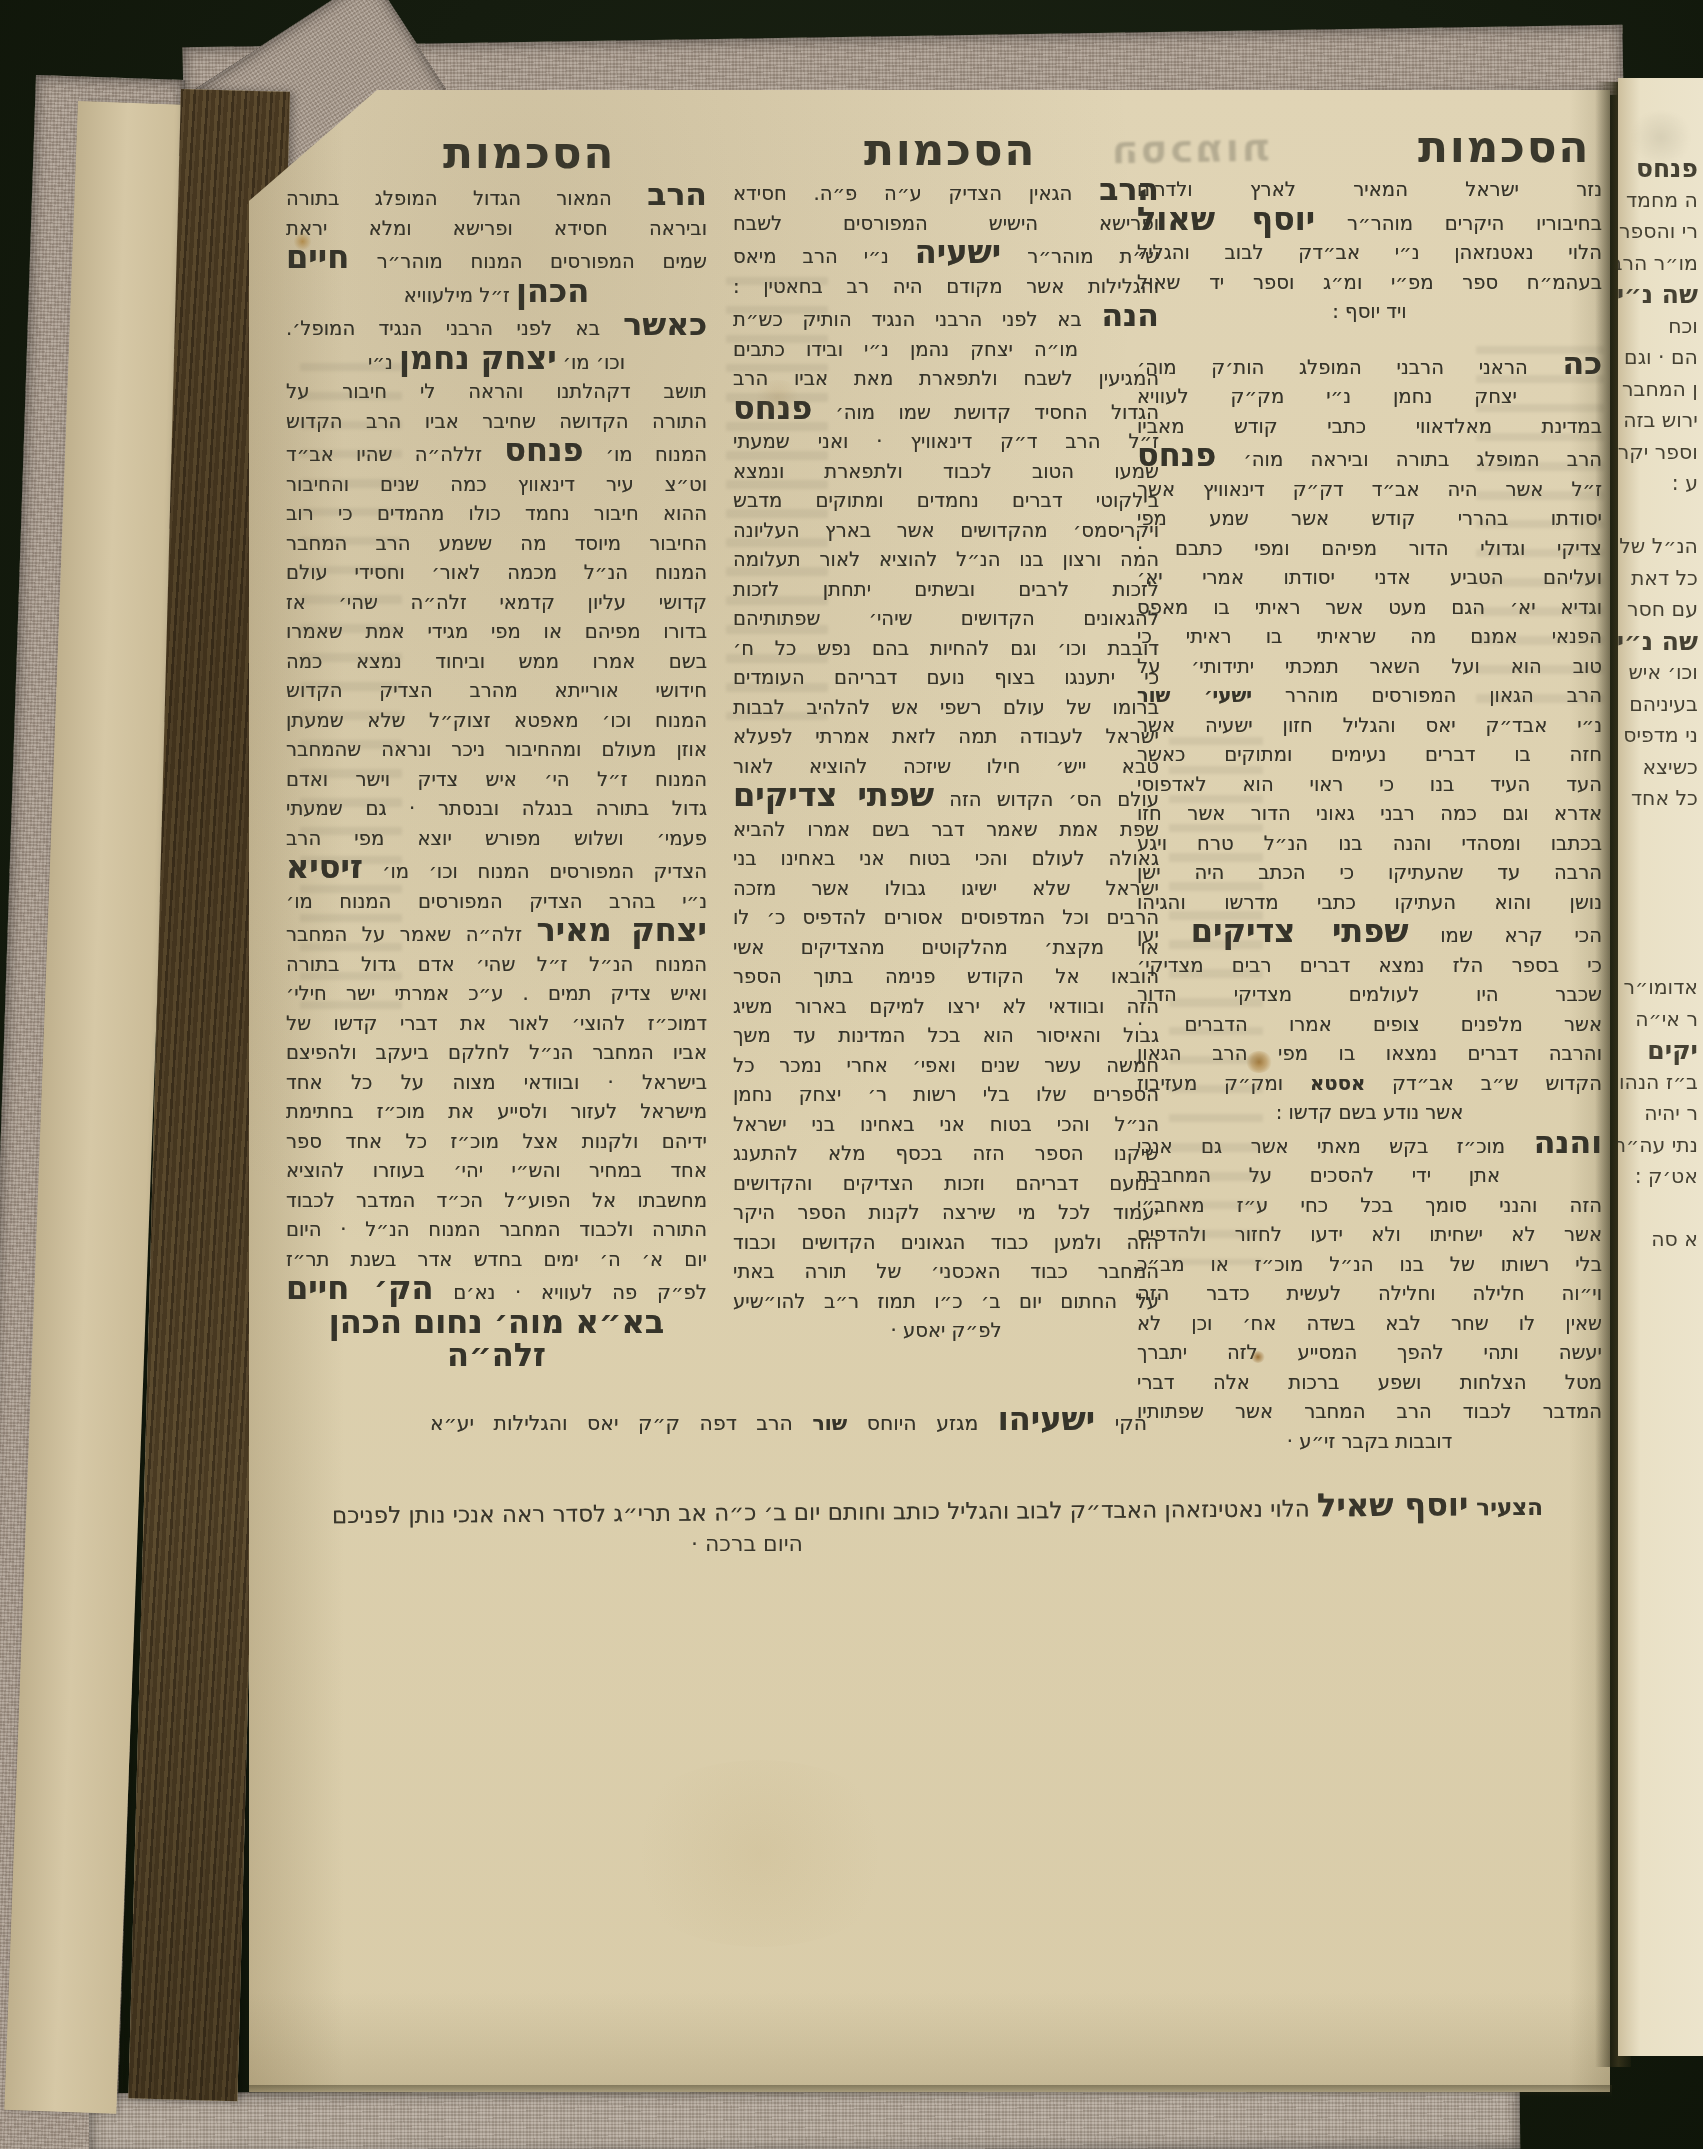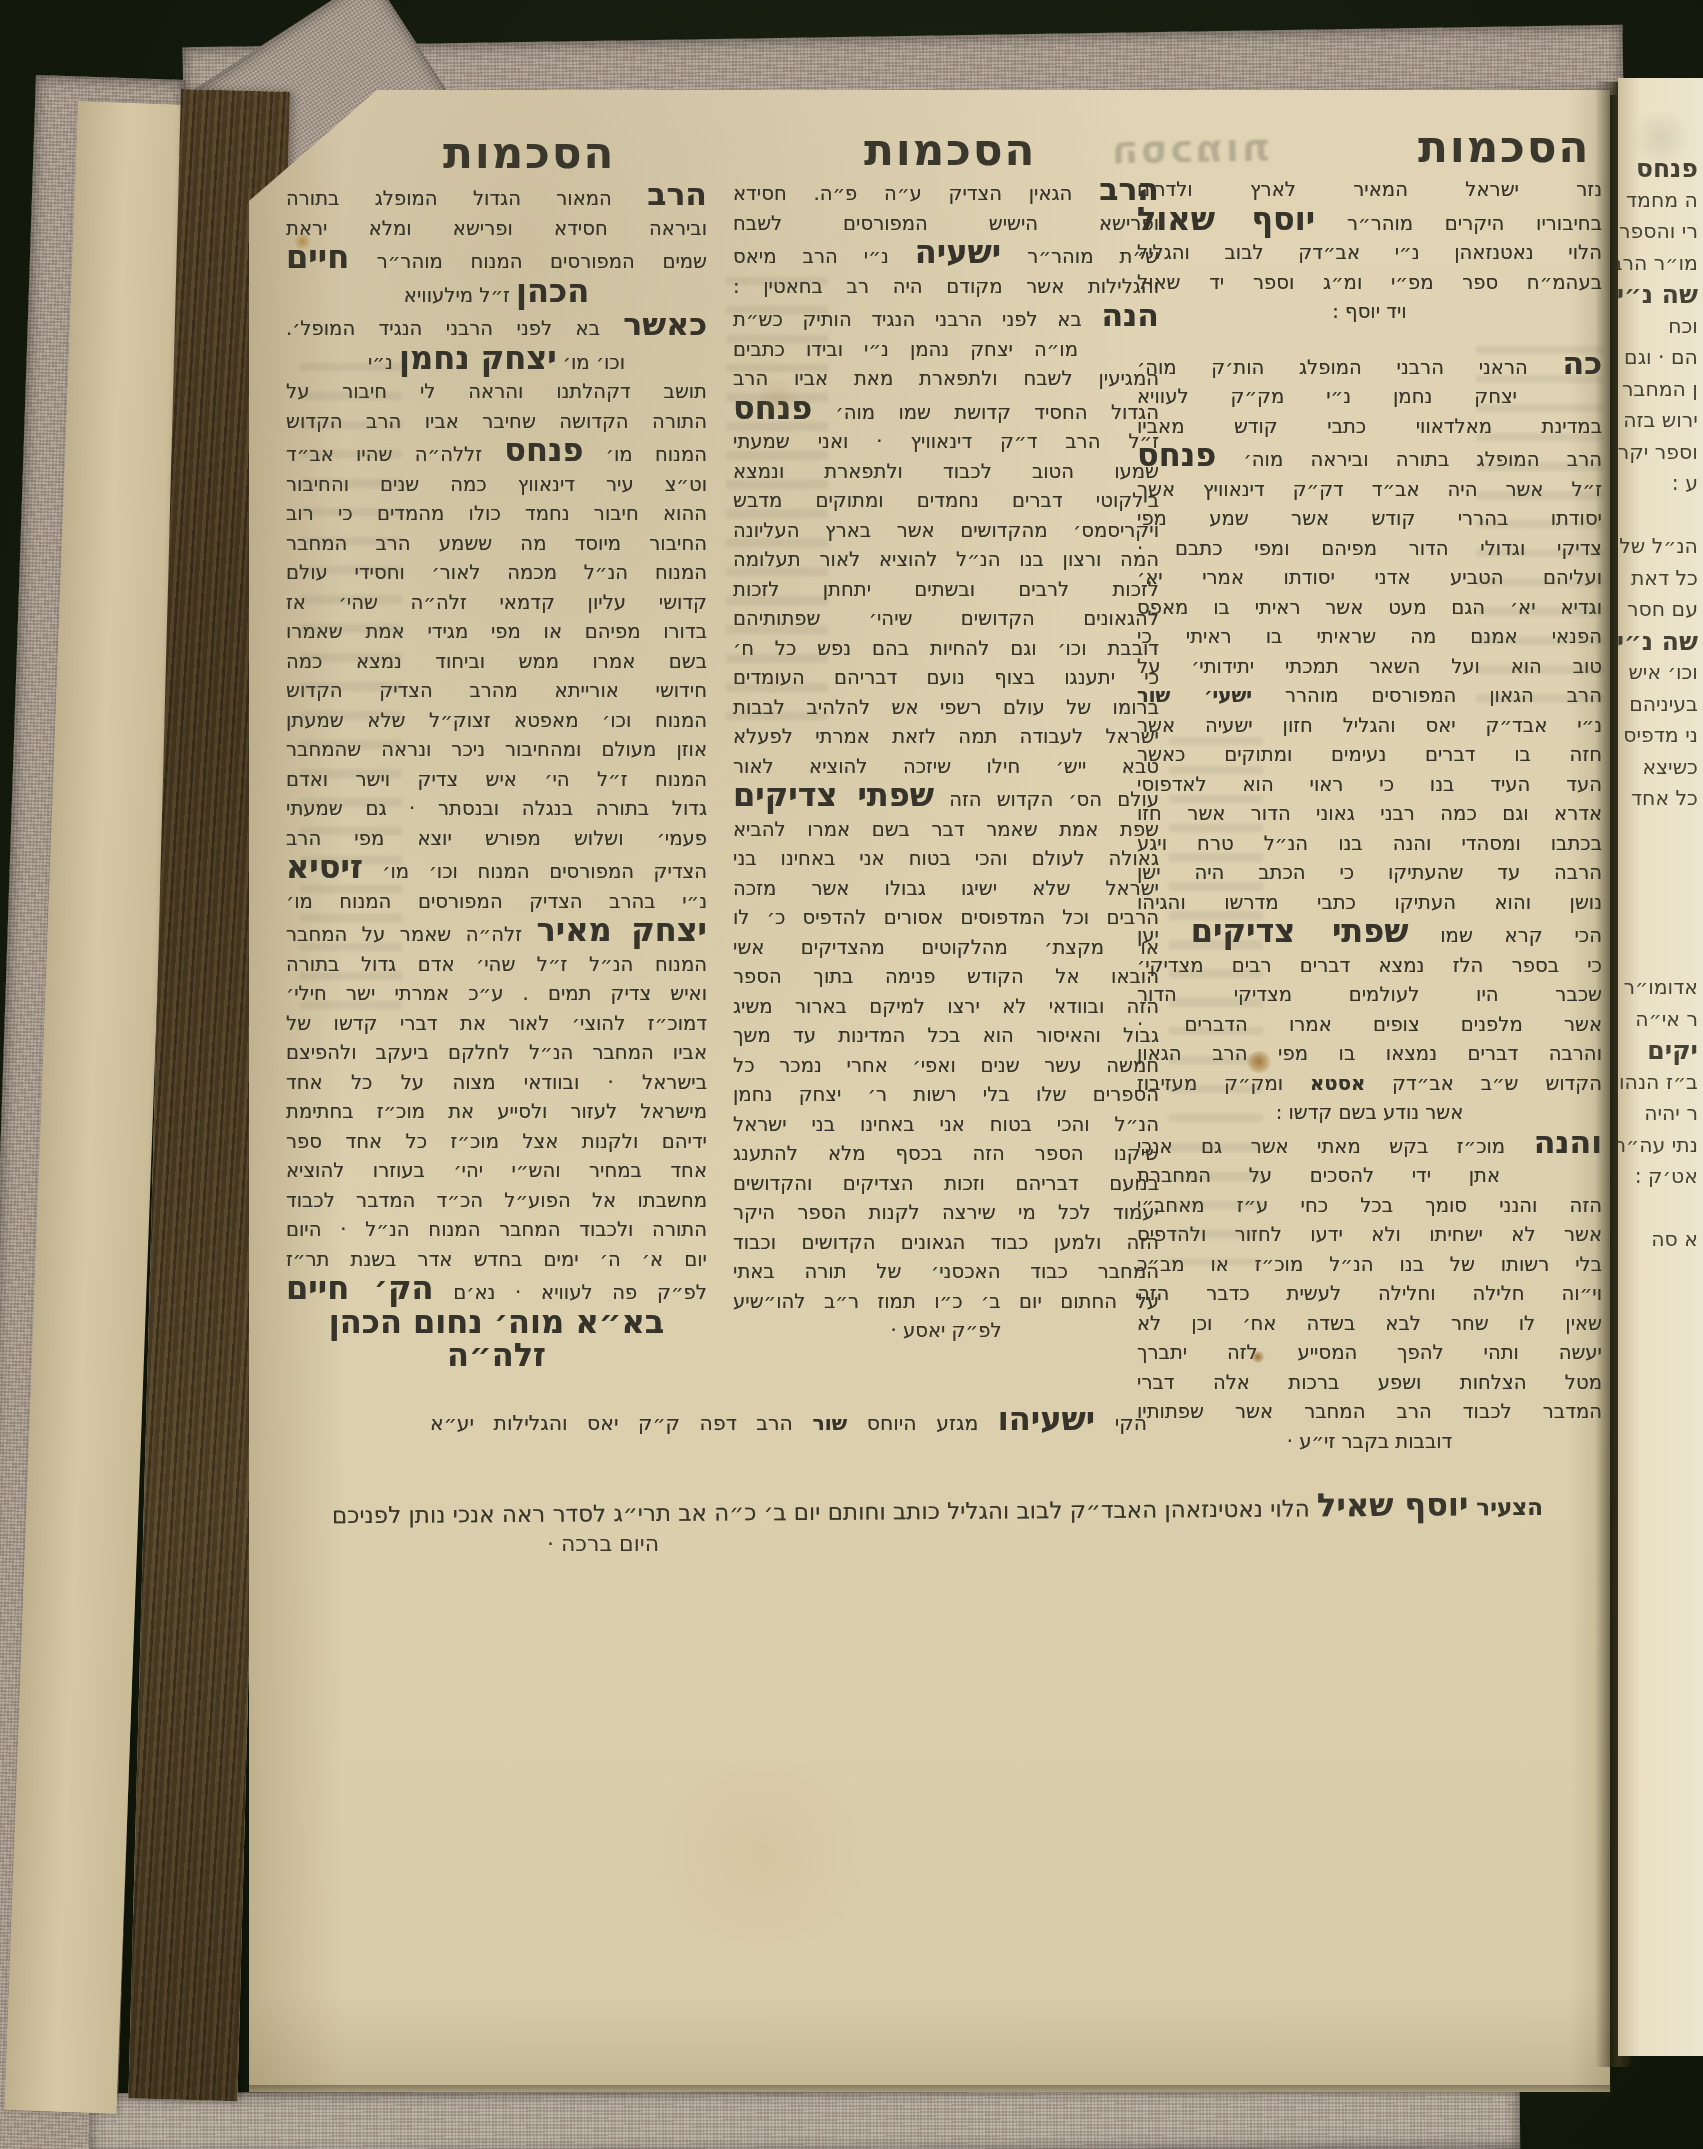--- a/index.html
+++ b/index.html
@@ -55,21 +55,21 @@
     text-shadow:0 0 0.5px rgba(54,52,42,.55);}
   .ln{text-align:justify;text-align-last:justify;}
   .ln.c{text-align:center;text-align-last:center;}
   .s1{font-weight:bold;font-size:31.5px;}
   .s2{font-weight:bold;font-size:32px;}
   .s3{font-weight:bold;}
   .wideline{position:absolute;direction:rtl;font-size:20.4px;color:#36342a;
     text-align:justify;text-align-last:justify;text-shadow:0 0 0.5px rgba(54,52,42,.5);}
   .colophon1{position:absolute;direction:rtl;font-size:23px;color:#39362b;text-align:center;
     transform:rotate(-.4deg);text-shadow:0 0 0.5px rgba(54,52,42,.5);}
-  .colophon2{position:absolute;direction:rtl;font-size:22px;color:#39362b;text-align:left;}
+  .colophon2{position:absolute;direction:rtl;font-size:22px;color:#39362b;text-align:right;}
   
   .frags{position:absolute;right:5.1px;left:0;top:75px;direction:rtl;text-align:right;
     font-size:20.4px;line-height:31.5px;overflow:hidden;color:#454133;}
   .frag{white-space:nowrap;height:31.5px;}
   .frag .s2{font-size:25px;}
   
   .stain{position:absolute;border-radius:50%;pointer-events:none;}
   .ghost{position:absolute;opacity:.12;filter:blur(1.7px);pointer-events:none;
     background:repeating-linear-gradient(180deg, rgba(100,95,75,.85) 0 8.5px, rgba(100,95,75,0) 8.5px 29px);}
   .ornament-ghost{position:absolute;opacity:.2;filter:blur(1.7px);border-radius:50%;

